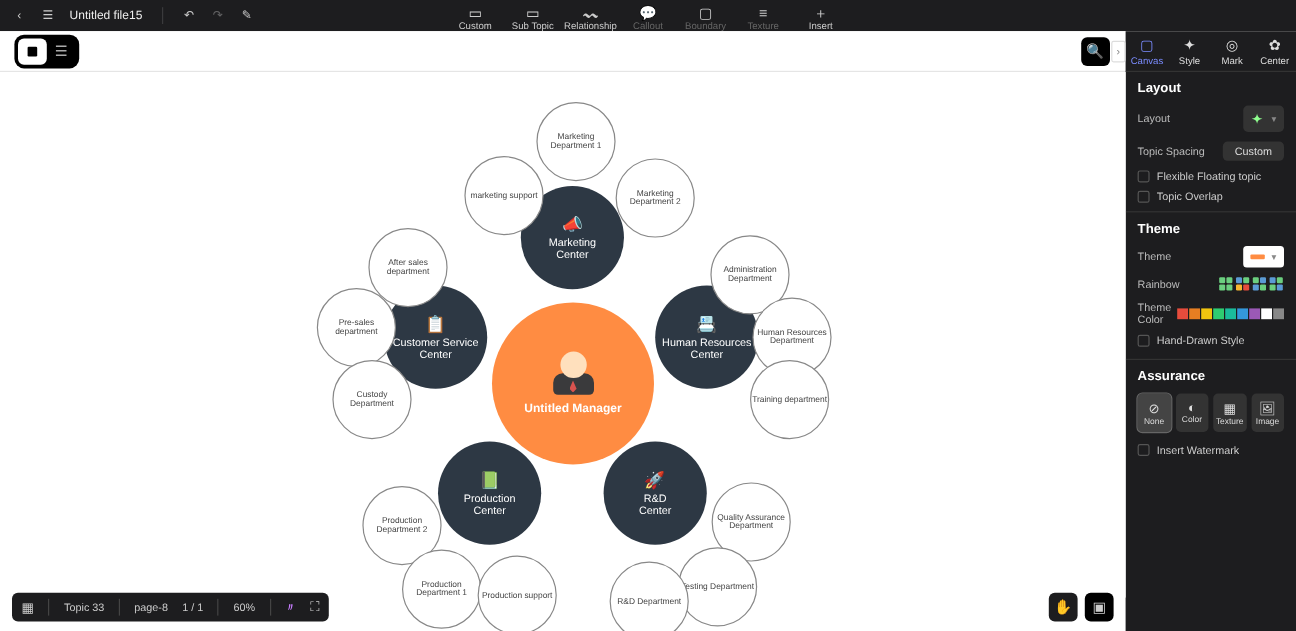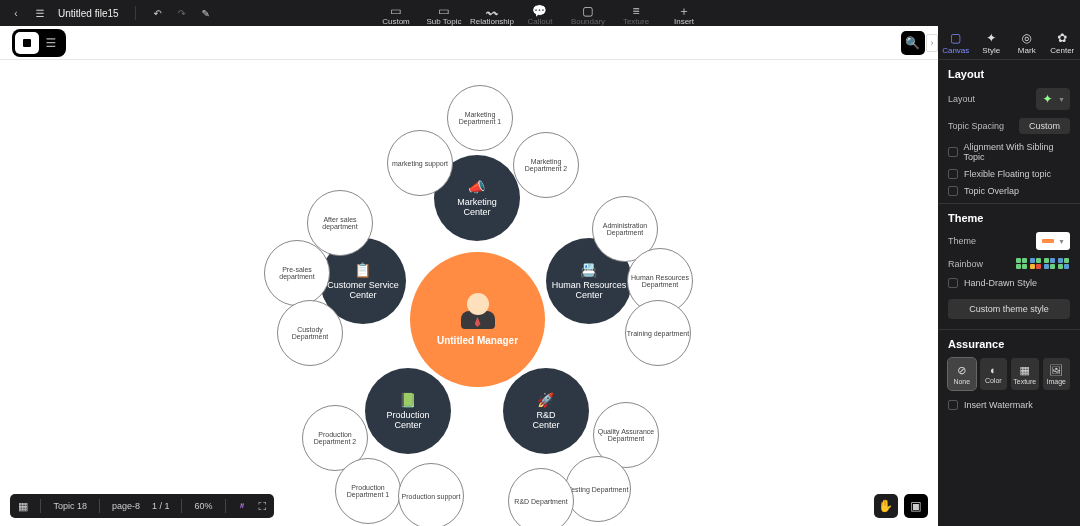--- a/index.html
+++ b/index.html
@@ -170,24 +170,20 @@
           <div class="spark"></div>
           <span class="chev">▾</span>
         </div>
     </div>
     <div class="prow">
       <span class="lbl">Topic Spacing</span>
       <button class="btn-custom">Custom</button>
     </div>
     <div class="pcheck">
         <div class="box"></div>
-        <span class="txt">Alignment With Sibling Topic</span>
-      </div>
-    <div class="pcheck">
-        <div class="box"></div>
         <span class="txt">Flexible Floating topic</span>
       </div>
     <div class="pcheck">
         <div class="box"></div>
         <span class="txt">Topic Overlap</span>
       </div>
     <div class="pdiv"></div>
 
     <div class="psec-title">Theme</div>
     <div class="prow">
@@ -219,25 +215,38 @@
             <span style="background:#6bcf7f"></span>
           </div>
         <div class="sw-grid">
             <span style="background:#5b9bd5"></span>
             <span style="background:#6bcf7f"></span>
             <span style="background:#6bcf7f"></span>
             <span style="background:#5b9bd5"></span>
           </div>
       </div>
     </div>
+    <div class="prow">
+      <span class="lbl">Theme Color</span>
+      <div class="color-row" id="theme-colors">
+          <div class="c" style="background:#e74c3c"></div>
+          <div class="c" style="background:#e67e22"></div>
+          <div class="c" style="background:#f1c40f"></div>
+          <div class="c" style="background:#2ecc71"></div>
+          <div class="c" style="background:#1abc9c"></div>
+          <div class="c" style="background:#3498db"></div>
+          <div class="c" style="background:#9b59b6"></div>
+          <div class="c" style="background:#fff"></div>
+          <div class="c" style="background:#888"></div>
+        </div>
+    </div>
     <div class="pcheck">
         <div class="box"></div>
         <span class="txt">Hand-Drawn Style</span>
       </div>
-    <button class="btn-wide">Custom theme style</button>
     <div class="pdiv" style="margin-top:10px"></div>
 
     <div class="psec-title">Assurance</div>
     <div class="bg-opts" id="bg-opts">
         <div class="bg-opt active">
           <div class="ic">⊘</div>
           <div class="lbl">None</div>
         </div>
         <div class="bg-opt ">
           <div class="ic">◐</div>
@@ -335,21 +344,21 @@
       </div>
       <div class="node sub" style="left:508px;top:408px">
         <span>R&amp;D Department</span>
       </div>
     </div>
 </div>
 
 <div class="statusbar">
   <span class="sb-ic">▦</span>
   <div class="sep"></div>
-  <span>Topic 18</span>
+  <span>Topic 33</span>
   <div class="sep"></div>
   <span>page-8</span>
   <span>1 / 1</span>
   <div class="sep"></div>
   <span>60%</span>
   <div class="sep"></div>
   <span class="sb-logo">〃</span>
   <span class="sb-ic">⛶</span>
 </div>
 <div class="float-ctrl">

